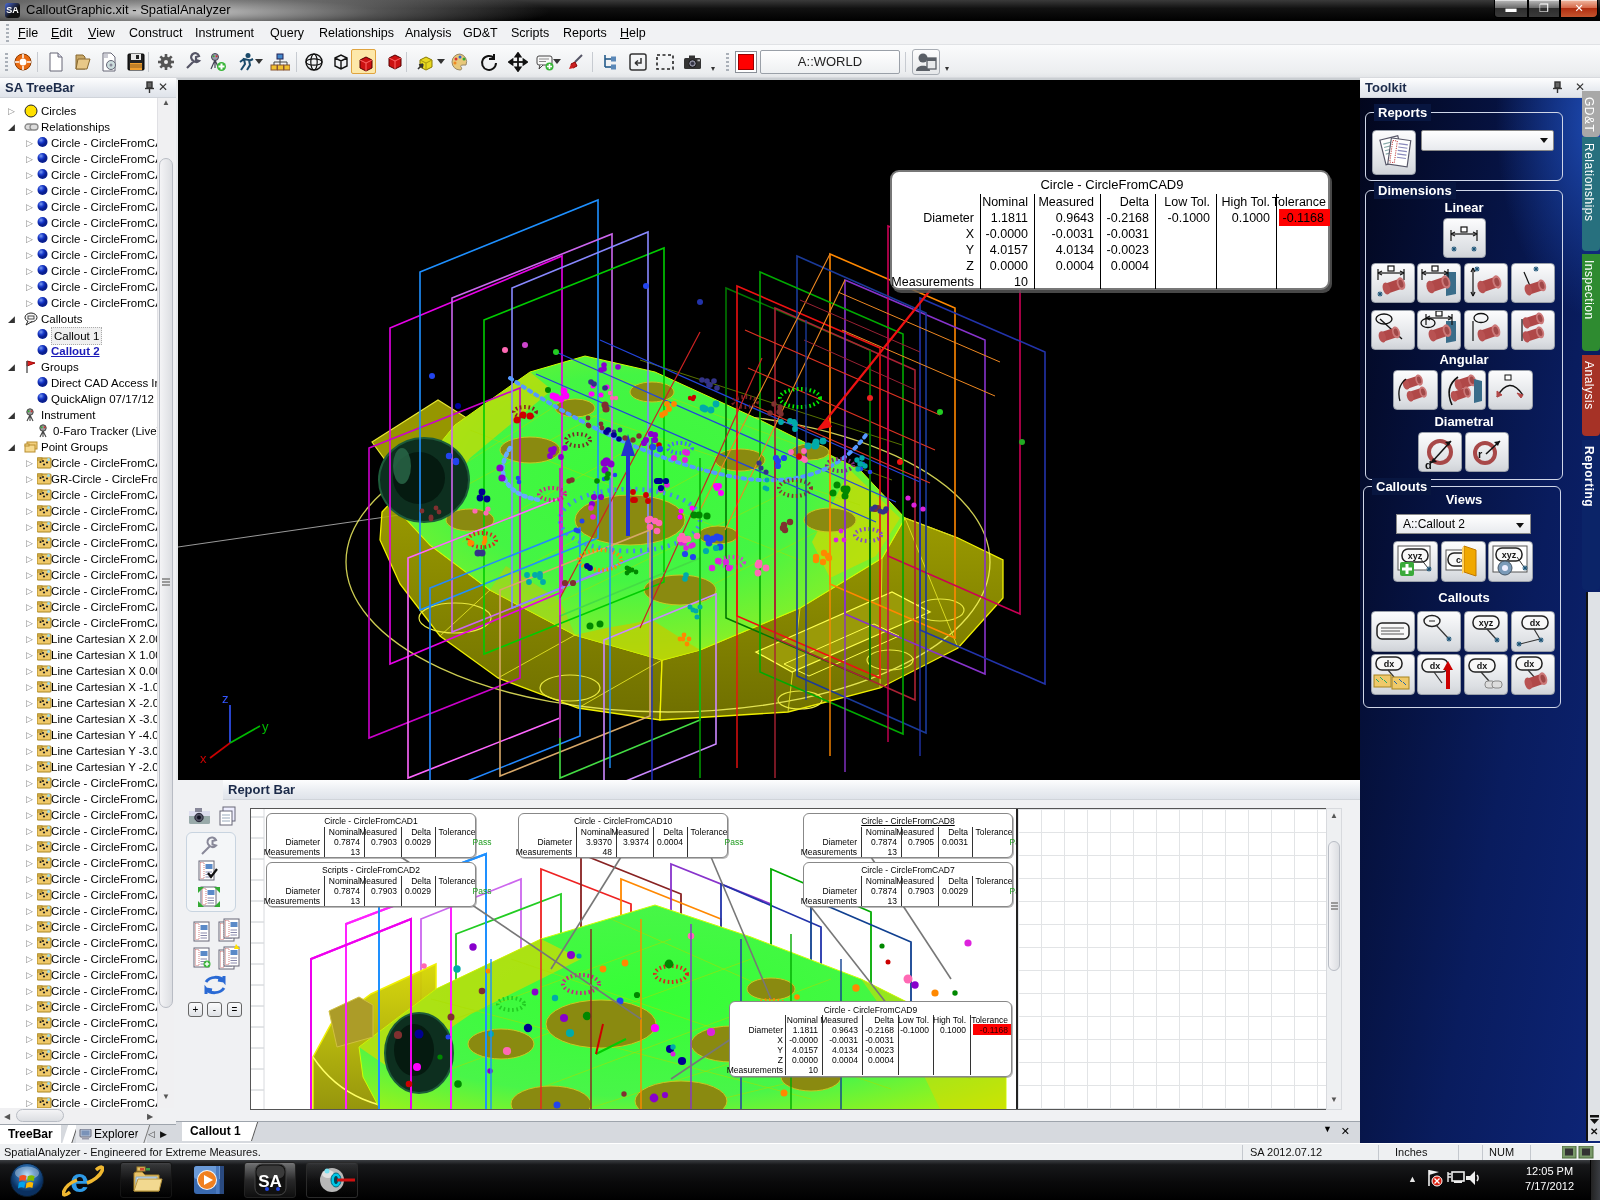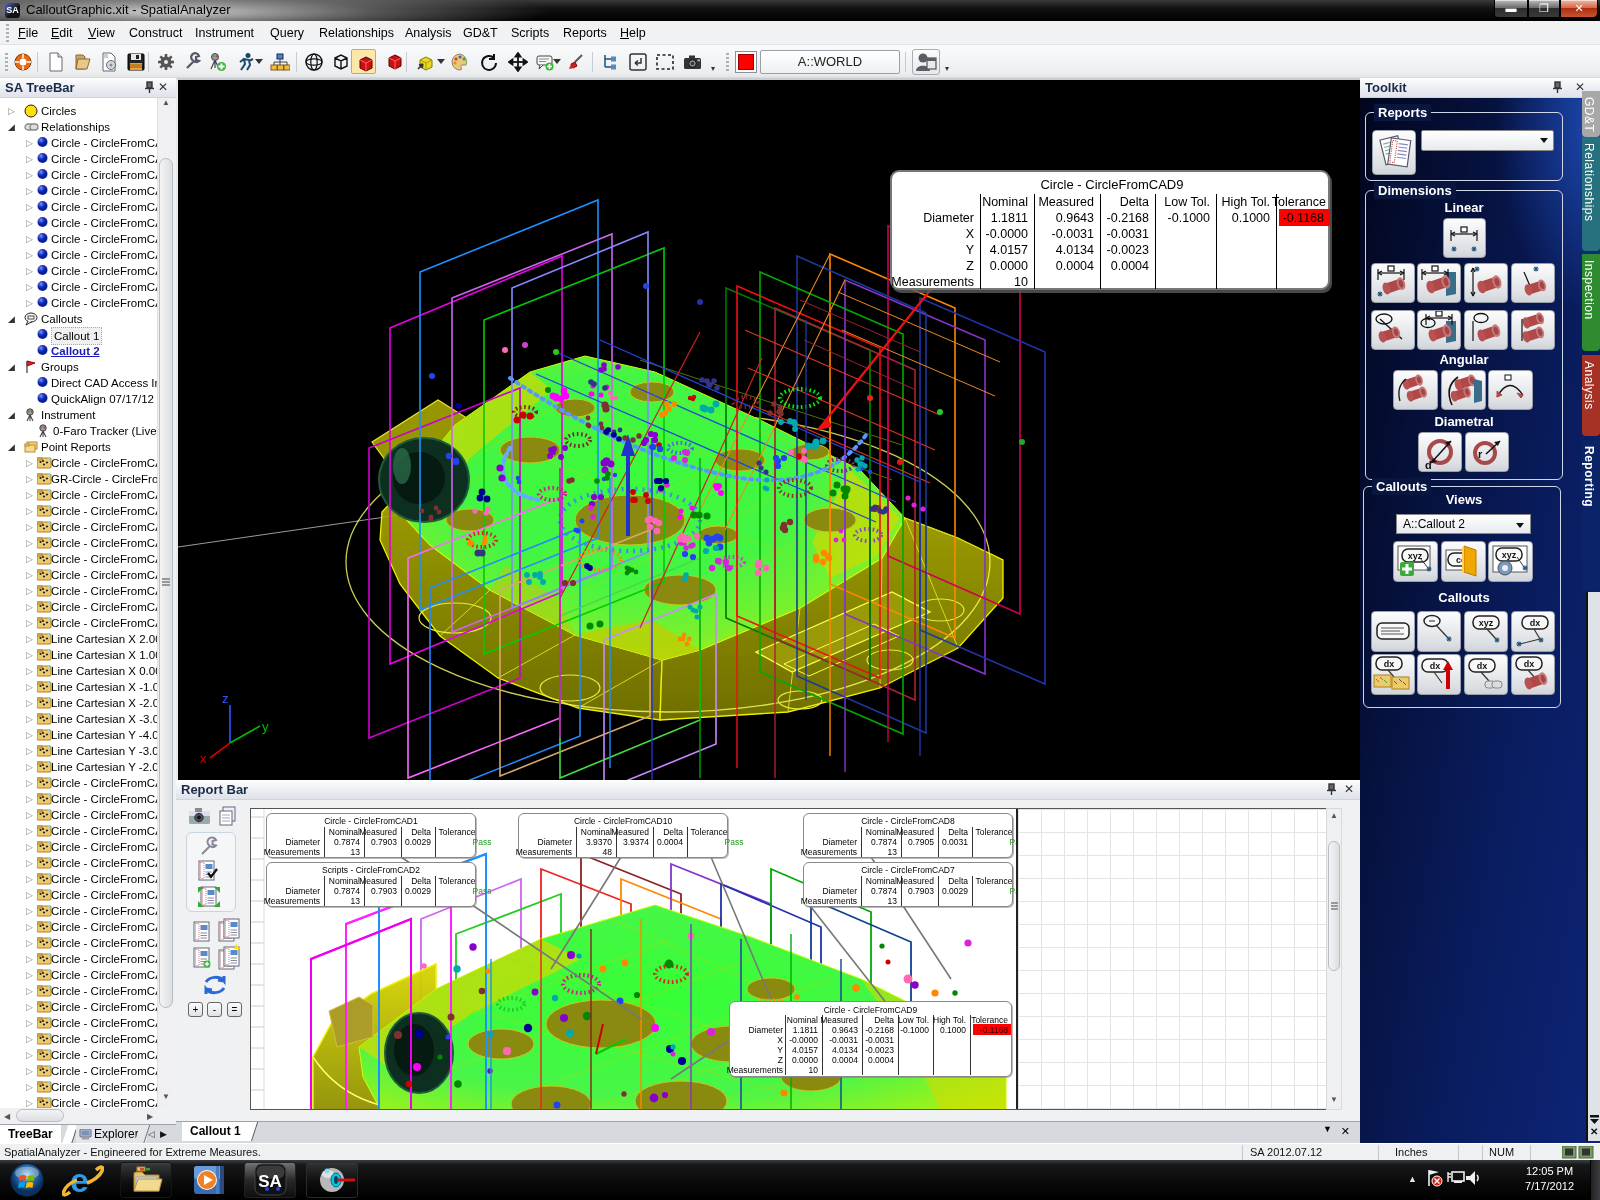--- a/index.html
+++ b/index.html
@@ -609,21 +609,21 @@
         </svg></span>
       <span style="position:absolute;left:53px;">0-Faro Tracker (Live)</span>
     </div>
 <div class="trow" style="top:341px;">
       <span style="position:absolute;left:8px;top:0;color:#333;font-size:9px;">◢</span>
       <span style="position:absolute;left:24px;top:1px;"><svg width="15" height="14">
           <rect x="3" y="2" width="10" height="7" fill="#f2cf7e" stroke="#b98e2f"></rect>
           <rect x="1" y="5" width="10" height="7" fill="#f6d98e" stroke="#b98e2f"></rect>
           <rect x="1" y="4" width="4" height="2" fill="#f6d98e" stroke="#b98e2f"></rect>
         </svg></span>
-      <span style="position:absolute;left:41px;">Point Reports</span>
+      <span style="position:absolute;left:41px;">Point Groups</span>
     </div>
 <div class="trow" style="top:357px;">
       <span style="position:absolute;left:26px;top:0;color:#888;font-size:9px;">▷</span>
       <span style="position:absolute;left:37px;top:1px;"><svg width="15" height="13">
           <rect x="0" y="2" width="14" height="10" rx="1" fill="#efc96a" stroke="#a8841f"></rect>
           <rect x="0" y="2" width="5" height="2" fill="#efc96a" stroke="#a8841f"></rect>
           <circle cx="3.5" cy="6" r="1.1" fill="#222"></circle>
           <circle cx="7" cy="8.5" r="1.1" fill="#222"></circle>
           <circle cx="6" cy="5" r="1.1" fill="#222"></circle>
           <circle cx="10" cy="6.5" r="1.1" fill="#222"></circle>
@@ -1640,21 +1640,21 @@
 <div class="r" style="right:354px;top:86px;">Z</div>
 <div class="r" style="right:300px;top:86px;">0.0000</div>
 <div class="r" style="right:234px;top:86px;">0.0004</div>
 <div class="r" style="right:179px;top:86px;">0.0004</div>
 <div class="r" style="right:354px;top:102px;">Measurements</div>
 <div class="r" style="right:300px;top:102px;">10</div>
 <div class="r" style="right:4px;top:38px;color:#000;">-0.1168</div>
   </div>
 
 <div class="abs" id="reportbar">
-  <div class="panelhdr" style="width:1184px;">Report Bar
+  <div class="panelhdr" style="width:1184px;margin-left:47px;">Report Bar
     <span class="pin" style="left:1150px"><svg width="11" height="12">
           <g stroke="#333" stroke-width="1.4" fill="#666">
             <rect x="3" y="1" width="5" height="6"></rect>
             <line x1="1" y1="7.5" x2="10" y2="7.5"></line>
             <line x1="5.5" y1="8" x2="5.5" y2="12"></line>
           </g>
         </svg></span><span class="hx" style="left:1168px">✕</span>
   </div>
   <div id="ricons">
       <div style="position:absolute;left:13px;top:27px;"><svg width="22" height="18" style="">
@@ -1986,21 +1986,21 @@
 <div class="rr" style="right:44px;top:13px;">Delta</div>
 <div class="rr" style="left:170px;top:13px;width:40px;text-align:center;">Tolerance</div>
 <div class="rr" style="right:155px;top:23px;">Diameter</div>
 <div class="rr" style="right:115px;top:23px;">3.9370</div>
 <div class="rr" style="right:78px;top:23px;">3.9374</div>
 <div class="rr" style="right:44px;top:23px;">0.0004</div>
 <div class="rr pass" style="left:170px;top:23px;width:40px;text-align:center;">Pass</div>
 <div class="rr" style="right:155px;top:33px;">Measurements</div>
 <div class="rr" style="right:115px;top:33px;">48</div>
 </div>
-<div class="rtable" style="left:552px;top:4px;width:210px;height:45px;">
+<div class="rtable" style="left:552px;top:4px;width:210px;height:45px;text-decoration:underline;">
 <div class="tt" style="margin-top:2px;">Circle - CircleFromCAD8</div>
 <div class="vl" style="left:57px;top:13px;height:30px;"></div>
 <div class="vl" style="left:97px;top:13px;height:30px;"></div>
 <div class="vl" style="left:134px;top:13px;height:30px;"></div>
 <div class="vl" style="left:168px;top:13px;height:30px;"></div>
 <div class="rr" style="right:115px;top:13px;">Nominal</div>
 <div class="rr" style="right:78px;top:13px;">Measured</div>
 <div class="rr" style="right:44px;top:13px;">Delta</div>
 <div class="rr" style="left:170px;top:13px;width:40px;text-align:center;">Tolerance</div>
 <div class="rr" style="right:155px;top:23px;">Diameter</div>

